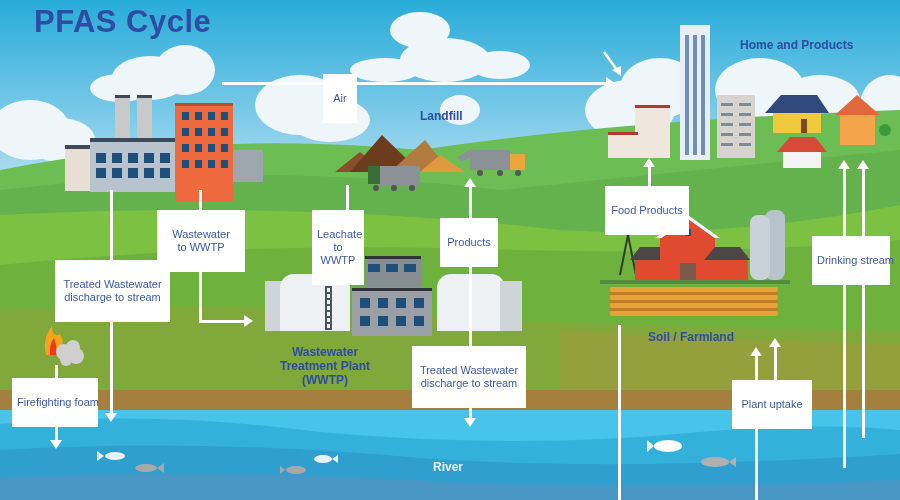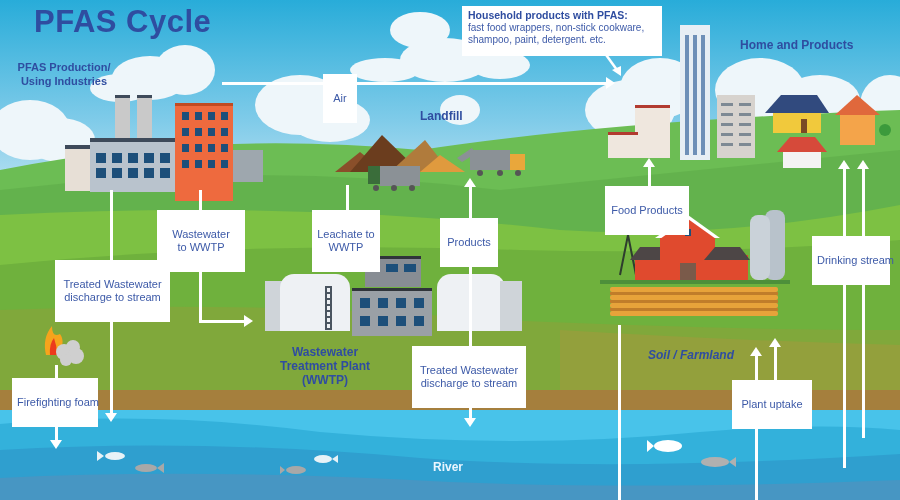--- a/index.html
+++ b/index.html
@@ -86,22 +86,20 @@
         <path d="M654 16 L647 10 L647 22 Z"></path>
       </g>
     <g fill="#b0b0b0">
         <ellipse cx="715" cy="32" rx="14" ry="5"></ellipse>
         <path d="M729 32 L736 27 L736 37 Z"></path>
       </g>
   </svg>
 
   <div class="title">PFAS Cycle</div>
 
-  <div class="head" style="left:14px;top:60px;width:100px;font-size:11px;white-space:pre-line;">PFAS Production/
-Using Industries</div>
 
   <div class="abs" style="left:60px;top:90px;width:210px;height:100px;">
     <div class="abs" style="left:55px;top:5px;width:15px;height:40px;background:#c9c9c9;border-top:3px solid #3e4a5a;"></div>
     <div class="abs" style="left:77px;top:5px;width:15px;height:40px;background:#c9c9c9;border-top:3px solid #3e4a5a;"></div>
     <div class="abs" style="left:5px;top:55px;width:28px;height:42px;background:#e7dfd6;border-top:4px solid #3e4a5a;"></div>
     <div class="abs" style="left:30px;top:48px;width:105px;height:50px;background:#b9c3cd;border-top:4px solid #3e4a5a;"></div>
     <div class="win" style="left:36px;top:63px;width:10px;height:10px;"></div>
       <div class="win" style="left:52px;top:63px;width:10px;height:10px;"></div>
       <div class="win" style="left:68px;top:63px;width:10px;height:10px;"></div>
       <div class="win" style="left:84px;top:63px;width:10px;height:10px;"></div>
@@ -133,25 +131,20 @@
         <rect x="15" y="48" width="7" height="8"></rect>
         <rect x="28" y="48" width="7" height="8"></rect>
         <rect x="41" y="48" width="7" height="8"></rect>
     </g>
   </svg>
 
   <div class="hline" style="left:222px;top:82px;width:385px;"></div>
   <div class="ar" style="left:606px;top:77px;"></div>
   <div class="lbl" style="left:323px;top:74px;width:34px;">Air</div>
 
-  <div class="abs" style="left:462px;top:6px;width:200px;height:50px;background:#fff;padding:3px 6px;box-sizing:border-box;">
-    <div style="color:#2f4da0;font-weight:bold;font-size:10.5px;line-height:13px;">Household products with PFAS:</div>
-    <div style="color:#3d5aa8;font-size:10px;line-height:12px;">fast food wrappers, non-stick cookware,</div>
-    <div style="color:#3d5aa8;font-size:10px;line-height:12px;">shampoo, paint, detergent. etc.</div>
-  </div>
   <svg class="abs" style="left:600px;top:50px" width="30" height="30">
       <line x1="4" y1="2" x2="17" y2="20" stroke="#fff" stroke-width="2.5"></line>
       <path d="M21 26 L12 20 L21 16 Z" fill="#fff"></path>
     </svg>
 
   <div class="head" style="left:420px;top:109px;">Landfill</div>
   <svg class="abs" style="left:330px;top:130px" width="200" height="65">
     <path d="M5 42 L30 22 L55 42 Z" fill="#8a4f2a"></path>
     <path d="M20 42 L52 5 L90 42 Z" fill="#6b3d1e"></path>
     <path d="M60 42 L95 10 L120 42 Z" fill="#b07b3c"></path>
@@ -253,21 +246,21 @@
         <rect x="10" y="90" width="168" height="5" rx="2"></rect>
         <rect x="10" y="98" width="168" height="5" rx="2"></rect>
         <rect x="10" y="106" width="168" height="5" rx="2"></rect>
       </g>
     <g fill="#c07d2a">
         <rect x="10" y="87" width="168" height="3"></rect>
         <rect x="10" y="95" width="168" height="3"></rect>
         <rect x="10" y="103" width="168" height="3"></rect>
       </g>
   </svg>
-  <div class="head" style="left:648px;top:348px;font-style:italic;">Soil / Farmland</div>
+  <div class="head" style="left:648px;top:330px;">Soil / Farmland</div>
 
   <svg class="abs" style="left:40px;top:320px" width="50" height="50">
     <path d="M6 35 Q2 18 12 6 Q12 18 20 14 Q26 22 18 35 Z" fill="#f6a41c"></path>
     <path d="M10 35 Q9 24 14 18 Q17 26 17 35 Z" fill="#ec3b1c"></path>
     <g fill="#cfcfcf">
         <circle cx="24" cy="32" r="8"></circle>
         <circle cx="33" cy="27" r="7"></circle>
         <circle cx="36" cy="36" r="8"></circle>
         <circle cx="26" cy="40" r="6"></circle>
       </g>
@@ -302,21 +295,21 @@
   <div class="vline" style="left:862px;top:168px;height:270px;"></div>
   <div class="au" style="left:857px;top:160px;"></div>
 
   <div class="vline" style="left:55px;top:365px;height:77px;"></div>
   <div class="ad" style="left:50px;top:440px;"></div>
 
   <div class="lbl" style="left:157px;top:210px;width:88px;white-space:pre-line;">Wastewater
 to WWTP</div>
   <div class="lbl" style="left:55px;top:260px;width:115px;white-space:pre-line;">Treated Wastewater
 discharge to stream</div>
-  <div class="lbl" style="left:312px;top:210px;width:68px;white-space:pre-line;">Leachate to
+  <div class="lbl" style="left:312px;top:210px;width:52px;white-space:pre-line;">Leachate to
 WWTP</div>
   <div class="lbl" style="left:440px;top:218px;width:58px;">Products</div>
   <div class="lbl" style="left:412px;top:346px;width:114px;white-space:pre-line;">Treated Wastewater
 discharge to stream</div>
   <div class="lbl" style="left:605px;top:186px;width:84px;">Food Products</div>
   <div class="lbl" style="left:812px;top:236px;width:78px;">Drinking stream</div>
   <div class="lbl" style="left:732px;top:380px;width:80px;">Plant uptake</div>
   <div class="lbl" style="left:12px;top:378px;width:86px;">Firefighting foam</div>
 
 </div>

